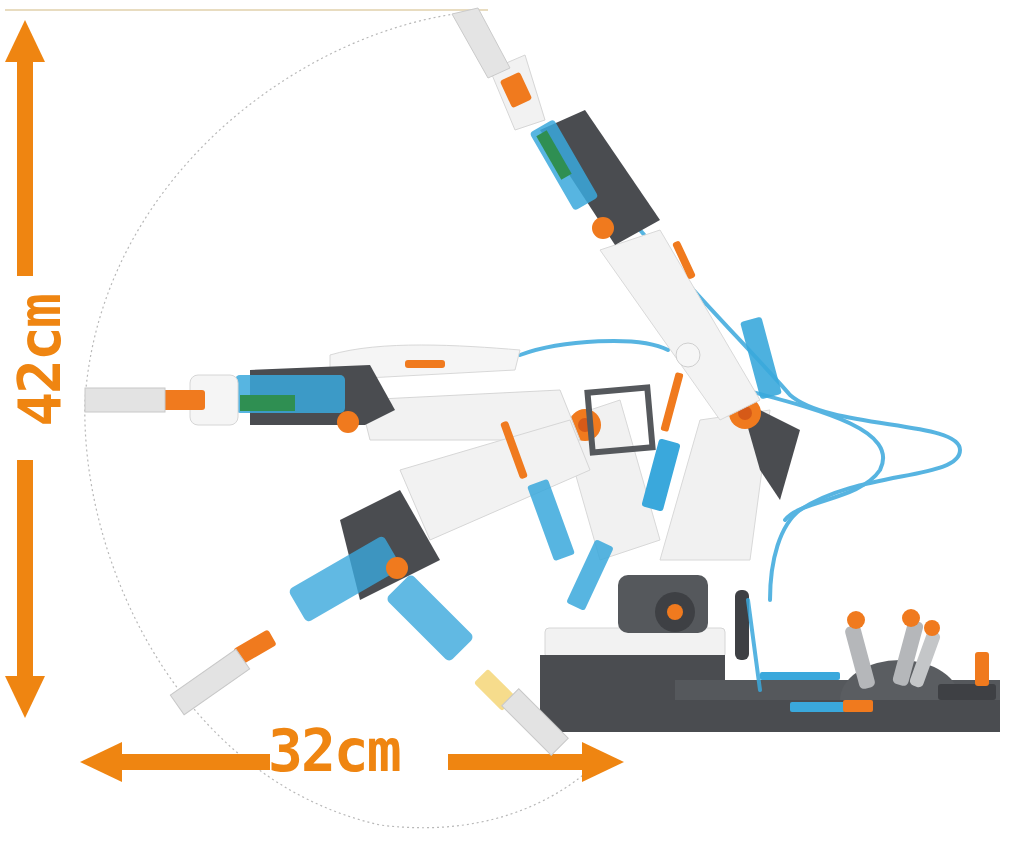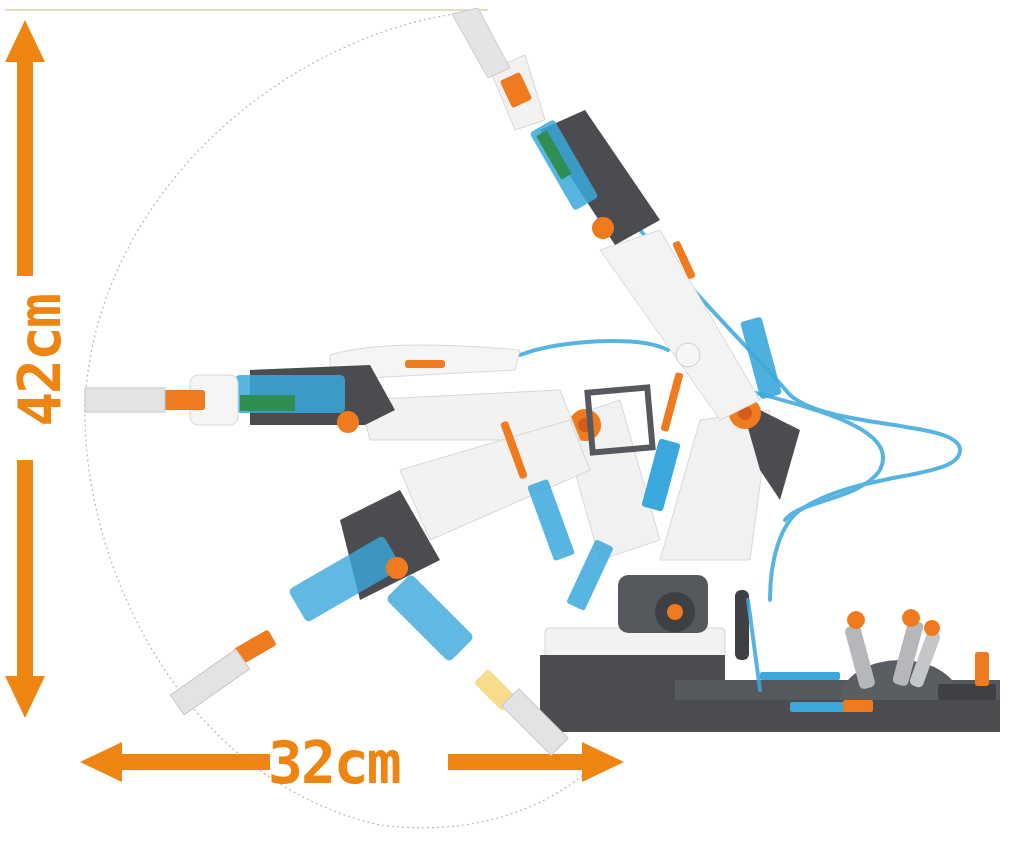--- a/index.html
+++ b/index.html
@@ -1,21 +1,21 @@
 <!DOCTYPE html>
 <html><head>
   <meta charset="utf-8">
   <style>
     html, body { margin:0; padding:0; background:#ffffff; }
     body { width:1024px; height:843px; position:relative; overflow:hidden;
            font-family: "DejaVu Sans", sans-serif; }
     .stage { position:absolute; left:0; top:0; width:1024px; height:843px; }
     .dim-label { position:absolute; color:#ef8511; font-family:"DejaVu Sans Mono", monospace;
                  font-weight:bold; line-height:1; white-space:nowrap; letter-spacing:-2px; }
-    #label-h { left:268px; top:722px; font-size:58px;margin-top:12px; }
+    #label-h { left:268px; top:722px; font-size:58px; }
     #label-v { left:-30px; top:332px; font-size:58px; transform:rotate(-90deg); transform-origin:center; width:140px; text-align:center; }
   </style>
 </head>
 <body>
 
 <div class="stage">
   <svg width="1024" height="843" viewBox="0 0 1024 843">
 
     <line x1="5" y1="10" x2="488" y2="10" stroke="#e8dcc0" stroke-width="2"></line>
 

